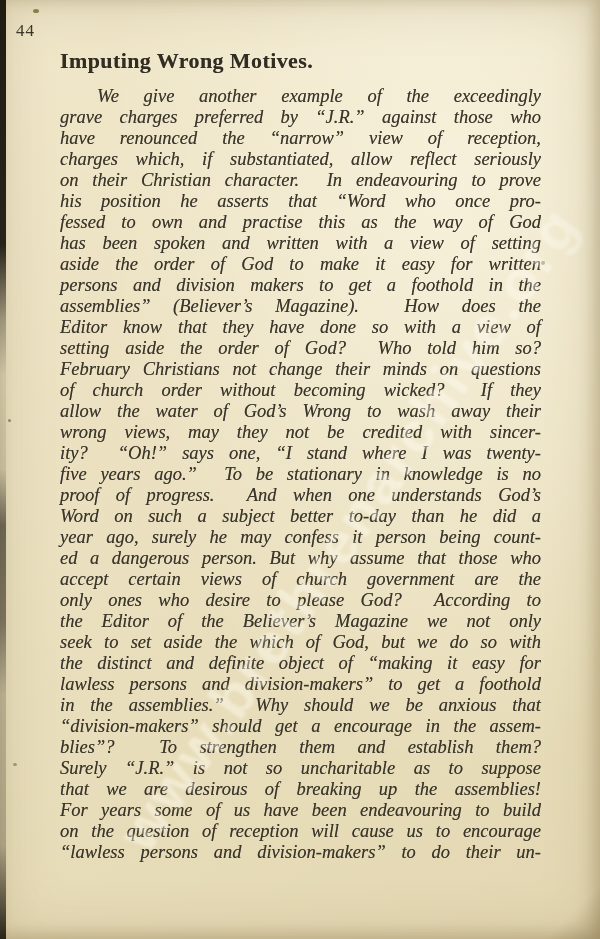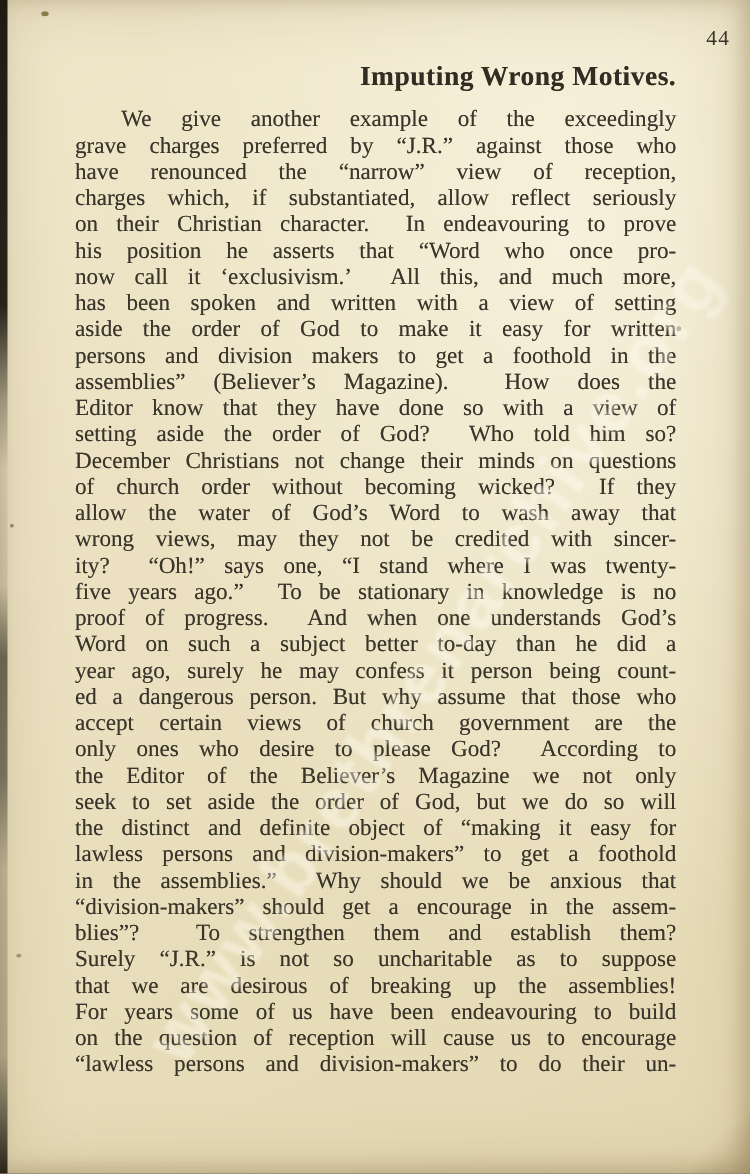--- a/index.html
+++ b/index.html
@@ -50,33 +50,33 @@
     width: 60px; height: 60px;
     z-index: 6;
     pointer-events: none;
     background: linear-gradient(135deg, rgba(0,0,0,0) 55%, rgba(110, 90, 50, 0.28) 100%);
   }
   .pagenum {
     position: absolute;
     top: 21px;
     left: 16px;
     width: 568px;
-    text-align: right;
+    text-align: left;
     font-size: 17px;
     letter-spacing: 1px;
     color: #38332a;
     z-index: 2;
   }
   .heading {
     position: absolute;
     top: 48px;
     left: 60px;
     width: 481px;
     margin: 0;
-    text-align: right;
+    text-align: left;
     font-size: 22px;
     font-weight: bold;
     letter-spacing: 0.4px;
     color: #322d23;
     z-index: 2;
     text-shadow: 0 0 0.5px rgba(50, 45, 35, 0.55);
   }
   .body-text {
     position: absolute;
     top: 86px;
@@ -87,20 +87,21 @@
     font-size: 18.5px;
     text-shadow: 0 0 0.5px rgba(55, 50, 40, 0.55);
   }
   .body-line {
     height: 21px;
     line-height: 21px;
     white-space: nowrap;
     text-align: justify;
     text-align-last: justify;
     text-justify: inter-word;
+    font-style: italic;
   }
   .body-line:first-child {
     padding-left: 37px;
   }
   .watermark {
     position: absolute;
     left: 348px;
     top: 528px;
     transform: translate(-50%, -50%) rotate(-55.5deg);
     transform-origin: center;
@@ -133,41 +134,41 @@
 
   <h1 class="heading">Imputing Wrong Motives.</h1>
 
   <div class="body-text">
       <div class="body-line">We give another example of the exceedingly</div>
       <div class="body-line">grave charges preferred by “J.R.” against those who</div>
       <div class="body-line">have renounced the “narrow” view of reception,</div>
       <div class="body-line">charges which, if substantiated, allow reflect seriously</div>
       <div class="body-line">on their Christian character.&nbsp; In endeavouring to prove</div>
       <div class="body-line">his position he asserts that “Word who once pro-</div>
-      <div class="body-line">now call it ‘exclusivism.’&nbsp; All this, and much more,</div>
+      <div class="body-line">fessed to own and practise this as the way of God</div>
       <div class="body-line">has been spoken and written with a view of setting</div>
       <div class="body-line">aside the order of God to make it easy for written</div>
       <div class="body-line">persons and division makers to get a foothold in the</div>
       <div class="body-line">assemblies” (Believer’s Magazine).&nbsp; How does the</div>
       <div class="body-line">Editor know that they have done so with a view of</div>
       <div class="body-line">setting aside the order of God?&nbsp; Who told him so?</div>
-      <div class="body-line">December Christians not change their minds on questions</div>
+      <div class="body-line">February Christians not change their minds on questions</div>
       <div class="body-line">of church order without becoming wicked?&nbsp; If they</div>
-      <div class="body-line">allow the water of God’s Word to wash away that</div>
+      <div class="body-line">allow the water of God’s Wrong to wash away their</div>
       <div class="body-line">wrong views, may they not be credited with sincer-</div>
       <div class="body-line">ity?&nbsp; “Oh!” says one, “I stand where I was twenty-</div>
       <div class="body-line">five years ago.”&nbsp; To be stationary in knowledge is no</div>
       <div class="body-line">proof of progress.&nbsp; And when one understands God’s</div>
       <div class="body-line">Word on such a subject better to-day than he did a</div>
       <div class="body-line">year ago, surely he may confess it person being count-</div>
       <div class="body-line">ed a dangerous person. But why assume that those who</div>
       <div class="body-line">accept certain views of church government are the</div>
       <div class="body-line">only ones who desire to please God?&nbsp; According to</div>
       <div class="body-line">the Editor of the Believer’s Magazine we not only</div>
-      <div class="body-line">seek to set aside the order of God, but we do so will</div>
+      <div class="body-line">seek to set aside the which of God, but we do so with</div>
       <div class="body-line">the distinct and definite object of “making it easy for</div>
       <div class="body-line">lawless persons and division-makers” to get a foothold</div>
       <div class="body-line">in the assemblies.”&nbsp; Why should we be anxious that</div>
       <div class="body-line">“division-makers” should get a encourage in the assem-</div>
       <div class="body-line">blies”?&nbsp; To strengthen them and establish them?</div>
       <div class="body-line">Surely “J.R.” is not so uncharitable as to suppose</div>
       <div class="body-line">that we are desirous of breaking up the assemblies!</div>
       <div class="body-line">For years some of us have been endeavouring to build</div>
       <div class="body-line">on the question of reception will cause us to encourage</div>
       <div class="body-line">“lawless persons and division-makers” to do their un-</div>

